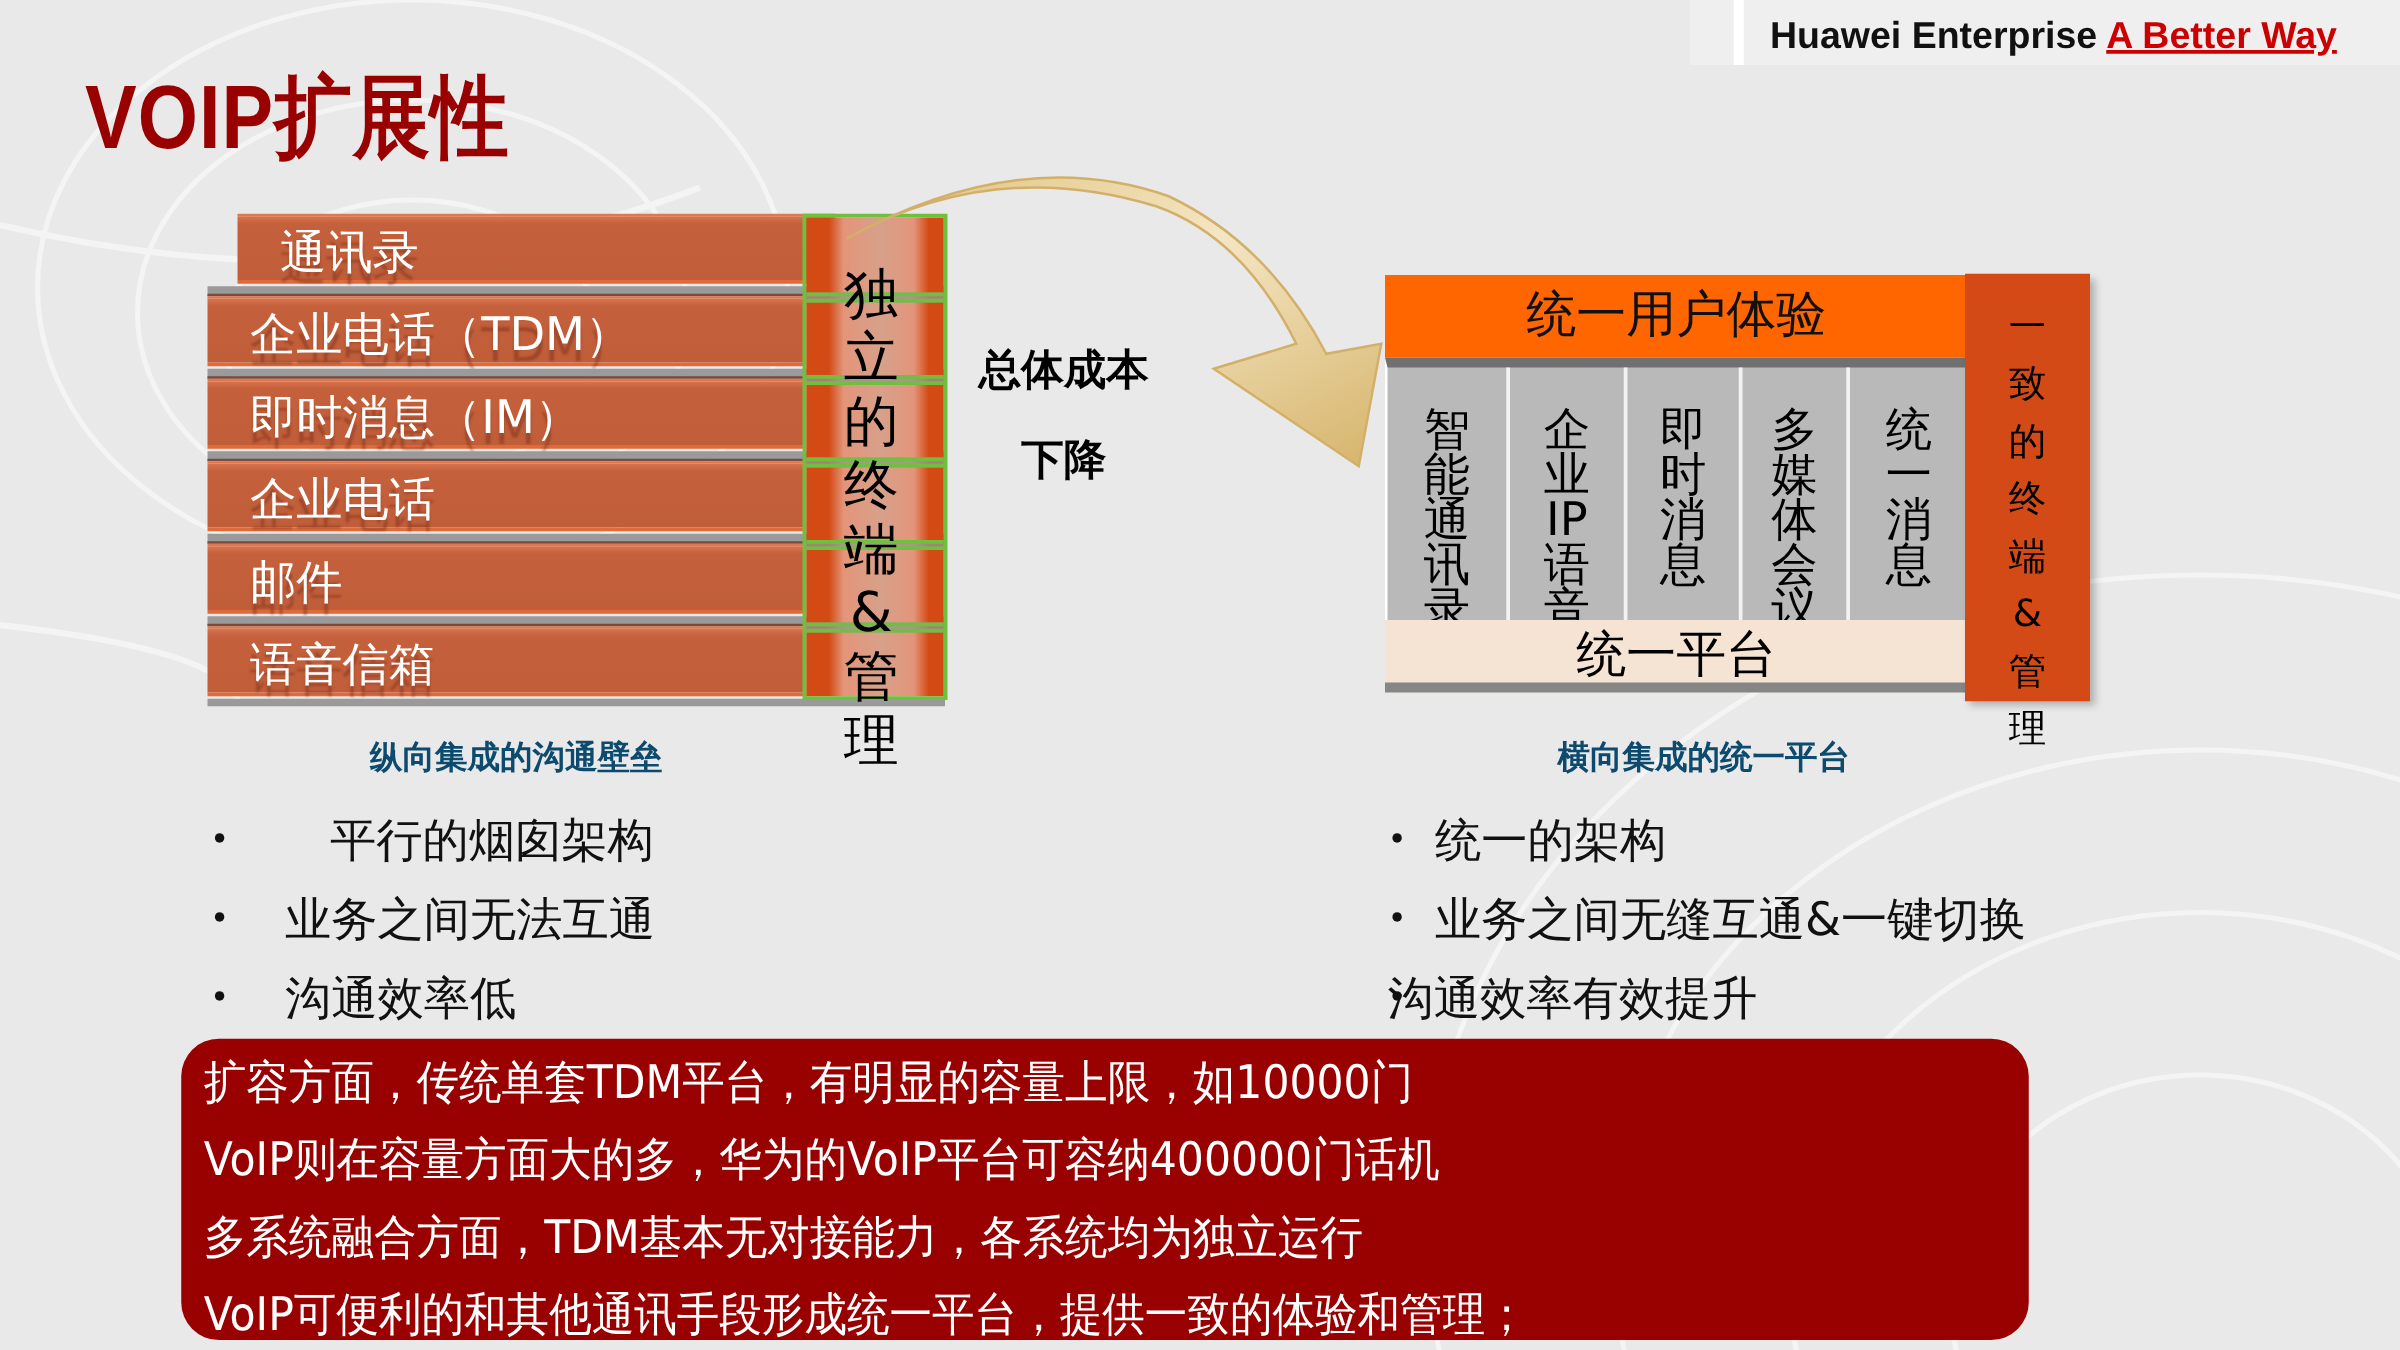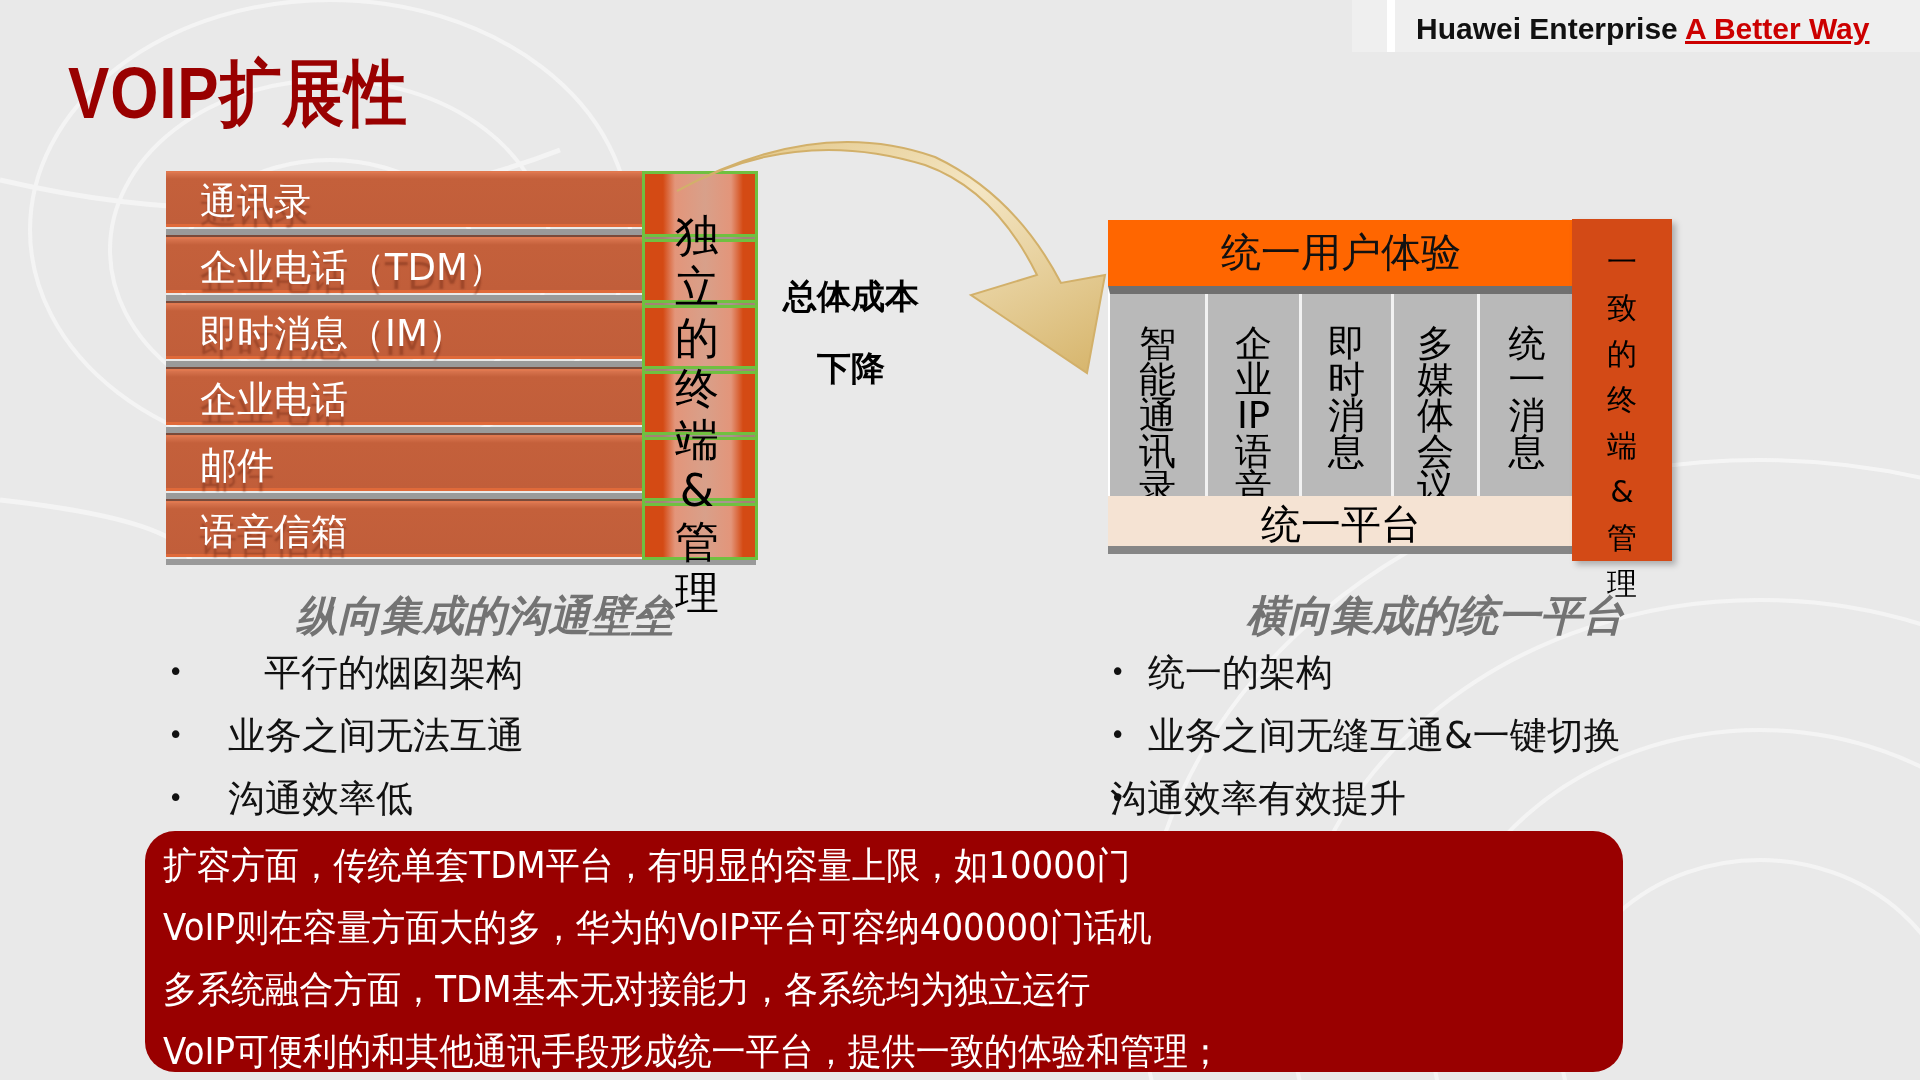--- a/index.html
+++ b/index.html
@@ -52,21 +52,21 @@
       background: linear-gradient(90deg, #d44a14 0px, #d44a14 18px, #e3957a 30px, #d8a08a 60px, #e3957a 86px, #d44a14 98px);
     }
     .indep-col .hl { position: absolute; left: 0; width: 110px; height: 8px; background: rgba(150,150,150,0.75); border-top: 3px solid #70c040; border-bottom: 3px solid #70c040; }
     .indep-text {
       position: absolute; left: 672px; top: 210px; width: 50px;
       font-size: 44px; line-height: 51px; color: #000; text-align: center;
       word-break: break-all;
     }
 
     .caption {
-      position: absolute; font-weight: bold; font-size: 42px; color: #737373; white-space: nowrap; font-style: italic;
+      position: absolute; font-weight: bold; font-size: 26px; color: #0c4a6e; white-space: nowrap;
     }
     .bullets { position: absolute; list-style: none; }
     .bullets li { position: relative; font-size: 37px; color: #111; height: 63px; line-height: 63px; white-space: nowrap; }
     .bullets li .dot { position: absolute; left: 0; top: 0; font-size: 26px; }
 
     .cost-label {
       position: absolute; left: 776px; top: 260px; width: 150px; text-align: center;
       font-weight: bold; font-size: 34px; line-height: 72px; color: #000;
     }
 
@@ -130,21 +130,21 @@
     <div class="sep"></div>
   </div>
 <div class="brand-text">
   <span>Huawei Enterprise</span>
   <span class="accent">A Better Way</span>
 </div>
 
 <div class="title">VOIP扩展性</div>
 
 <div class="left-stack">
-  <div class="stack-row" style="top:0px;">
+  <div class="stack-row" style="top:0px;margin-left:24px;">
     <span class="label">通讯录</span>
   </div>
   <div class="stack-gap" style="top:58px;"></div>
 
   <div class="stack-row" style="top:66px;">
     <span class="label">企业电话（TDM）</span>
     <svg class="ico" viewBox="0 0 80 54">
       <polygon points="6,36 40,50 76,40 76,46 40,54 6,42" fill="#c9cde0"></polygon>
       <polygon points="10,30 40,20 72,32 42,46" fill="#f6c23a" stroke="#d9a020"></polygon>
       <path d="M14,22 Q40,4 70,22 L66,28 Q40,14 18,28 Z" fill="#f8cf4a" stroke="#d9a020"></path>

